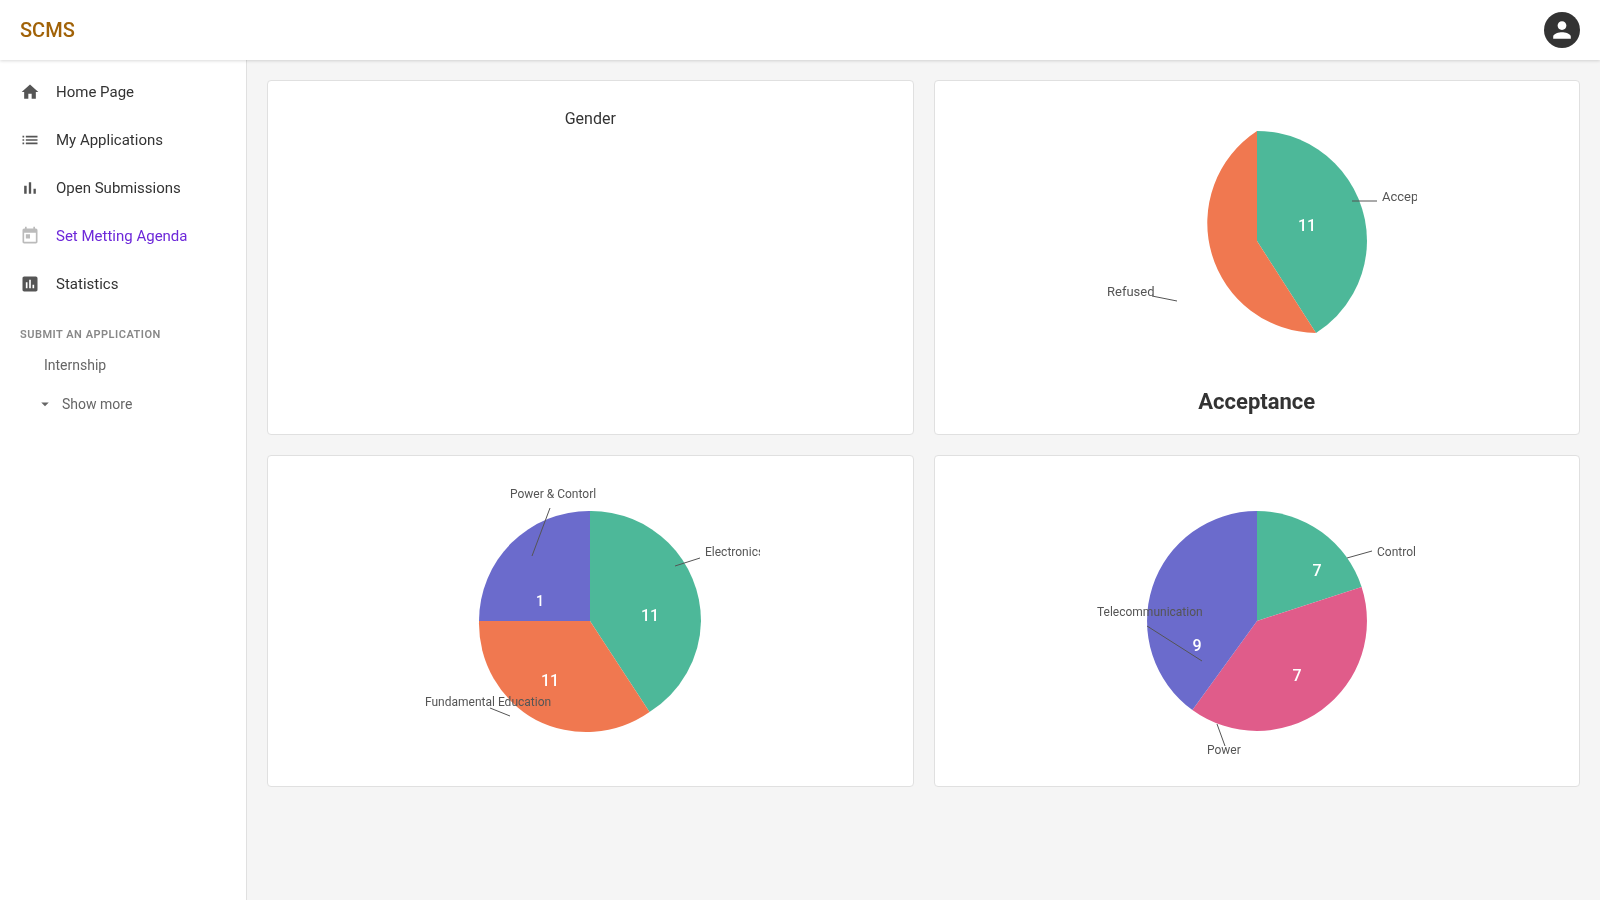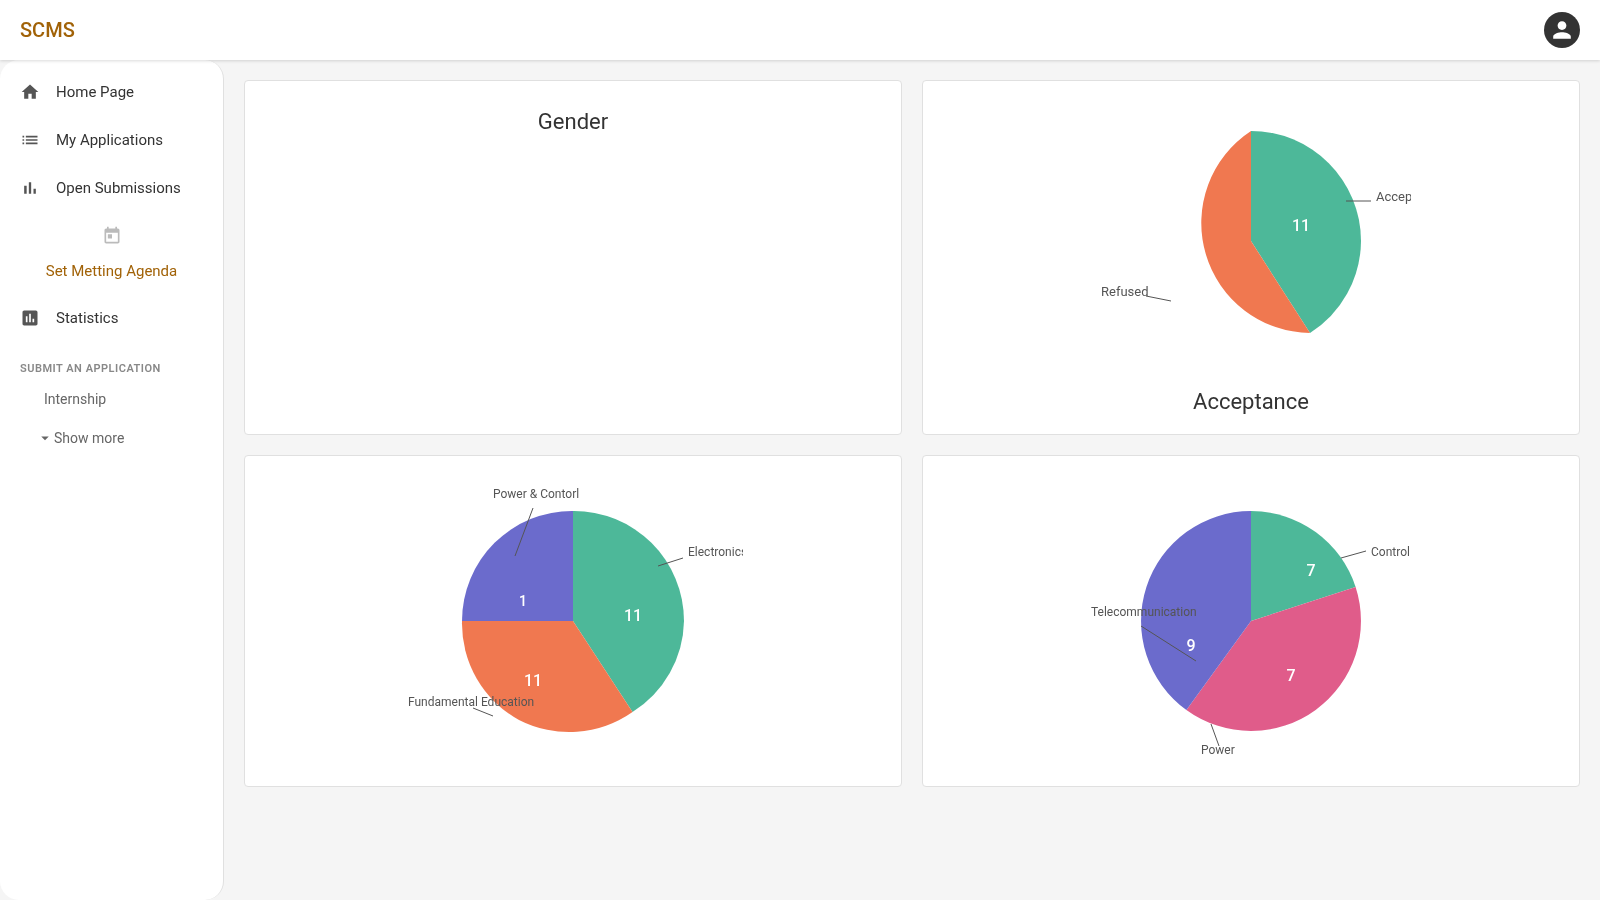--- a/index.html
+++ b/index.html
@@ -24,41 +24,40 @@
       display: flex; align-items: center; justify-content: center;
       cursor: pointer;
     }
     .topbar-avatar svg { fill: #fff; }
 
     
     .layout { display: flex; flex: 1; overflow: hidden; }
 
     
     .sidebar {
-      width: 224px;
+      width: 247px;
       background: #fff;
       border-right: 1px solid #e0e0e0;
       display: flex;
       flex-direction: column;
       overflow-y: auto;
       flex-shrink: 0;
-      border-radius: 19px;
     }
     .sidebar-nav { padding: 8px 0; }
     .sidebar-item {
       display: flex;
       align-items: center;
       padding: 14px 20px;
       cursor: pointer;
       color: #333;
       font-size: 15px;
       gap: 16px;
       transition: background 0.1s;
     }
-    .sidebar-item.disabled { color: #a16207; cursor: default; flex-direction: column; }
+    .sidebar-item.disabled { color: #6d28d9; cursor: default; }
     .sidebar-item svg { flex-shrink: 0; }
 
     .sidebar-section-label {
       font-size: 11px;
       font-weight: 600;
       color: #888;
       padding: 12px 20px 4px 20px;
       letter-spacing: 0.5px;
     }
     .sidebar-sub-item {
@@ -67,21 +66,21 @@
       color: #666;
       cursor: pointer;
     }
     .sidebar-show-more {
       display: flex;
       align-items: center;
       padding: 10px 20px 10px 36px;
       font-size: 14px;
       color: #666;
       cursor: pointer;
-      gap: 0;
+      gap: 8px;
     }
 
     
     .main-content {
       flex: 1;
       overflow-y: auto;
       padding: 20px;
       display: grid;
       grid-template-columns: 1fr 1fr;
       grid-template-rows: auto auto;
@@ -168,41 +167,41 @@
           <path d="M7 10l5 5 5-5z"></path>
         </svg>
       <span>Show more</span>
     </div>
   </div>
 
   <div class="main-content">
 
     <div class="chart-card">
 
-      <div style="font-size:22px;font-weight:400;color:#333;margin-top:8px;">Gender</div>
+      <div style="font-size:16px;font-weight:400;color:#333;margin-top:8px;">Gender</div>
     </div>
 
     <div class="chart-card">
       <div class="chart-area">
         <svg width="320" height="280" viewBox="0 0 320 280">
 
           <path d="M160,140 L160,30 A110,110 0 0,1 270,140 A110,110 0 0,1 219,232 Z" fill="#4db899"></path>
 
           <path d="M160,140 L219,232 A110,110 0 0,1 160,30 Z" fill="#f07850"></path>
 
           <text x="210" y="130" text-anchor="middle" fill="#fff" font-size="16" font-weight="500">11</text>
           <text x="110" y="190" text-anchor="middle" fill="#fff" font-size="16" font-weight="500">12</text>
 
           <text x="285" y="100" text-anchor="start" fill="#555" font-size="13">Accepted</text>
           <line x1="255" y1="100" x2="280" y2="100" stroke="#555" stroke-width="1"></line>
           <text x="10" y="195" text-anchor="start" fill="#555" font-size="13">Refused</text>
           <line x1="80" y1="200" x2="55" y2="195" stroke="#555" stroke-width="1"></line>
         </svg>
       </div>
-      <div style="font-size:22px;font-weight:400;color:#333;margin-top:8px;">Acceptance</div>
+      <div style="font-size:22px;font-weight:700;color:#333;margin-top:8px;">Acceptance</div>
     </div>
 
     <div class="chart-card">
       <div class="chart-area">
         <svg width="340" height="290" viewBox="0 0 340 290">
 
           <path d="M170,145 L170,35 A110,110 0 0,1 281,145 A110,110 0 0,1 229.5,236 Z" fill="#4db899"></path>
 
           <path d="M170,145 L229.5,236 A110,110 0 0,1 116,244 A110,110 0 0,1 59,145 Z" fill="#f07850"></path>
 

